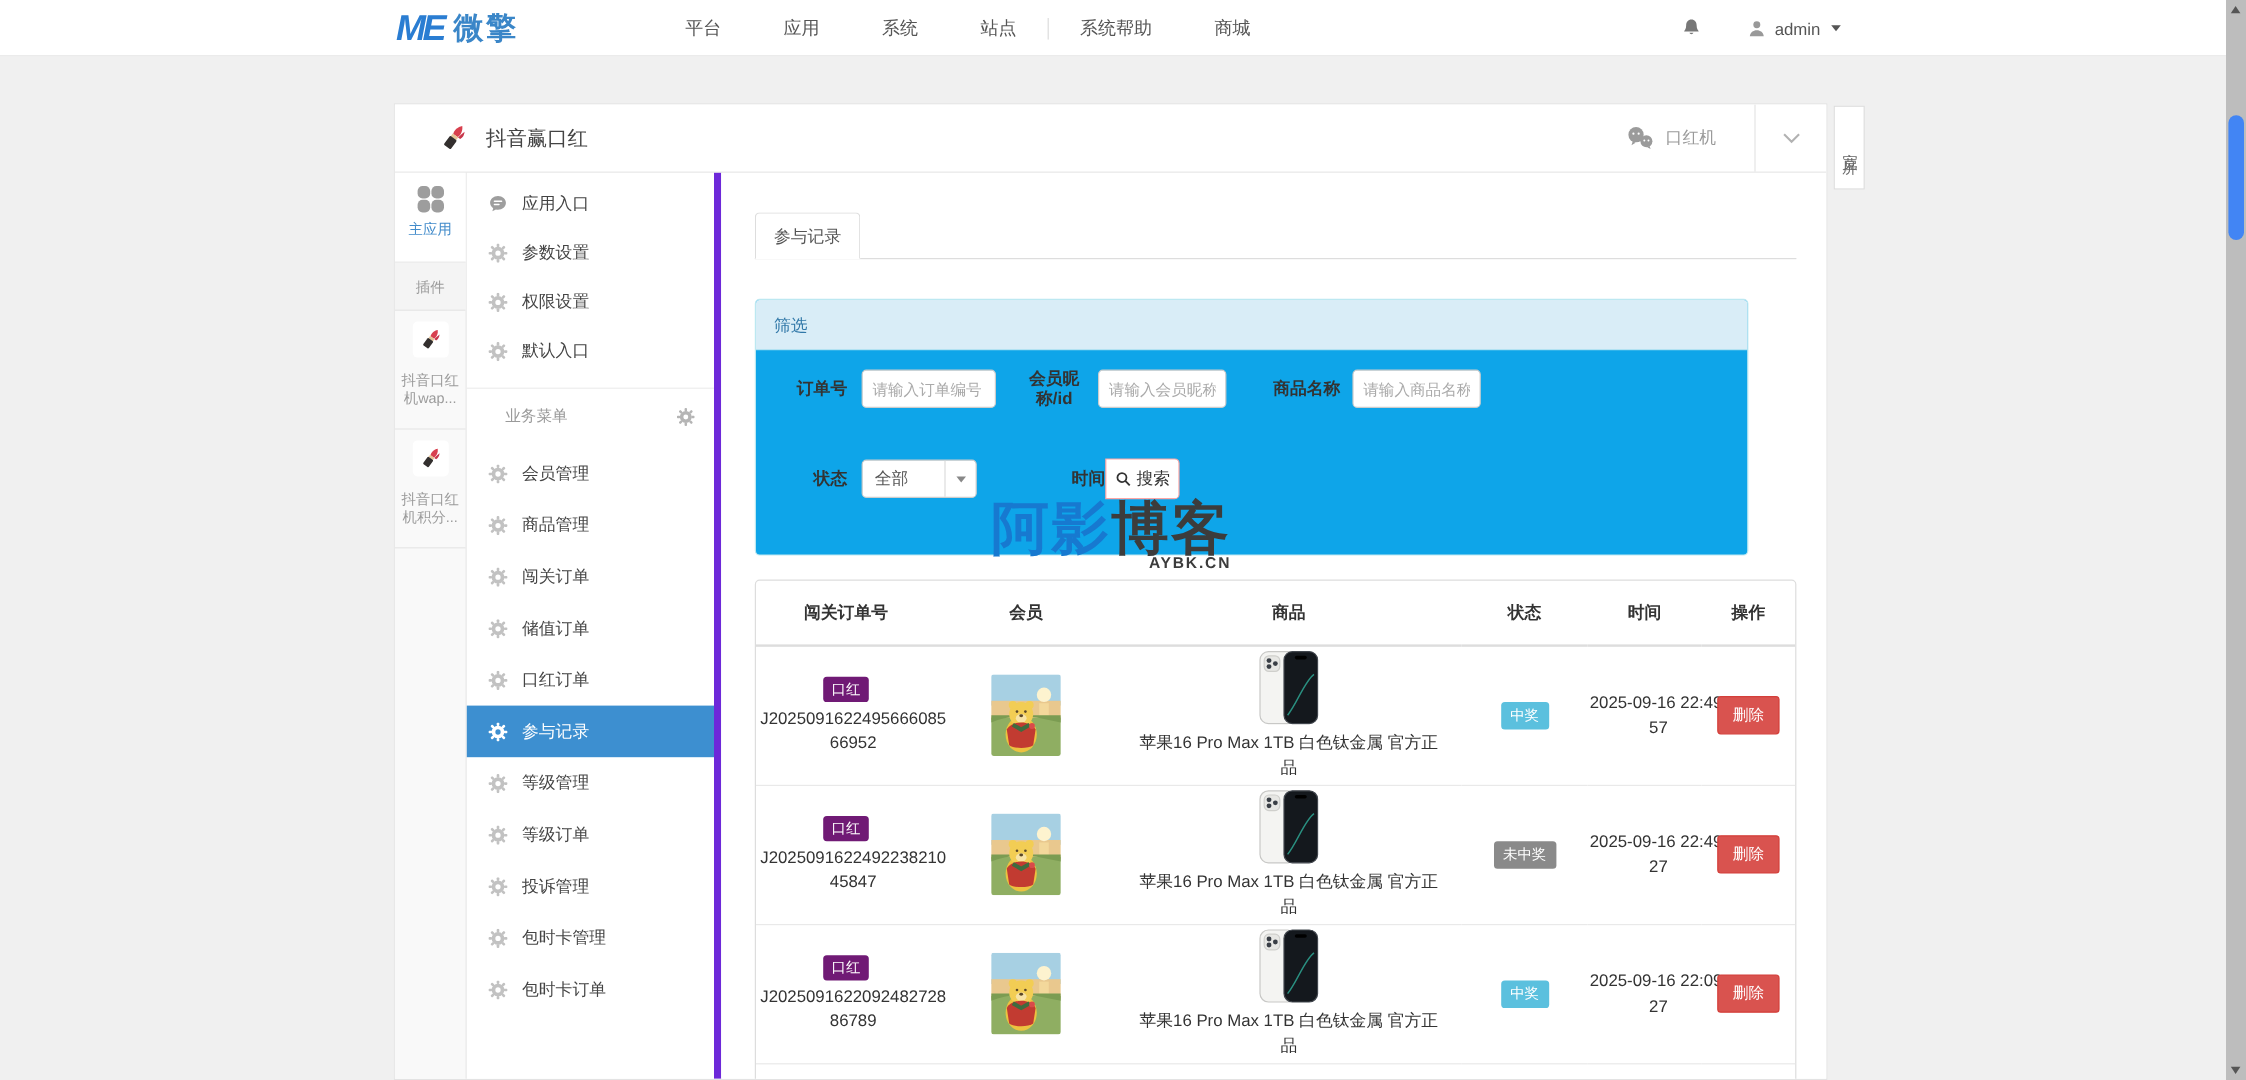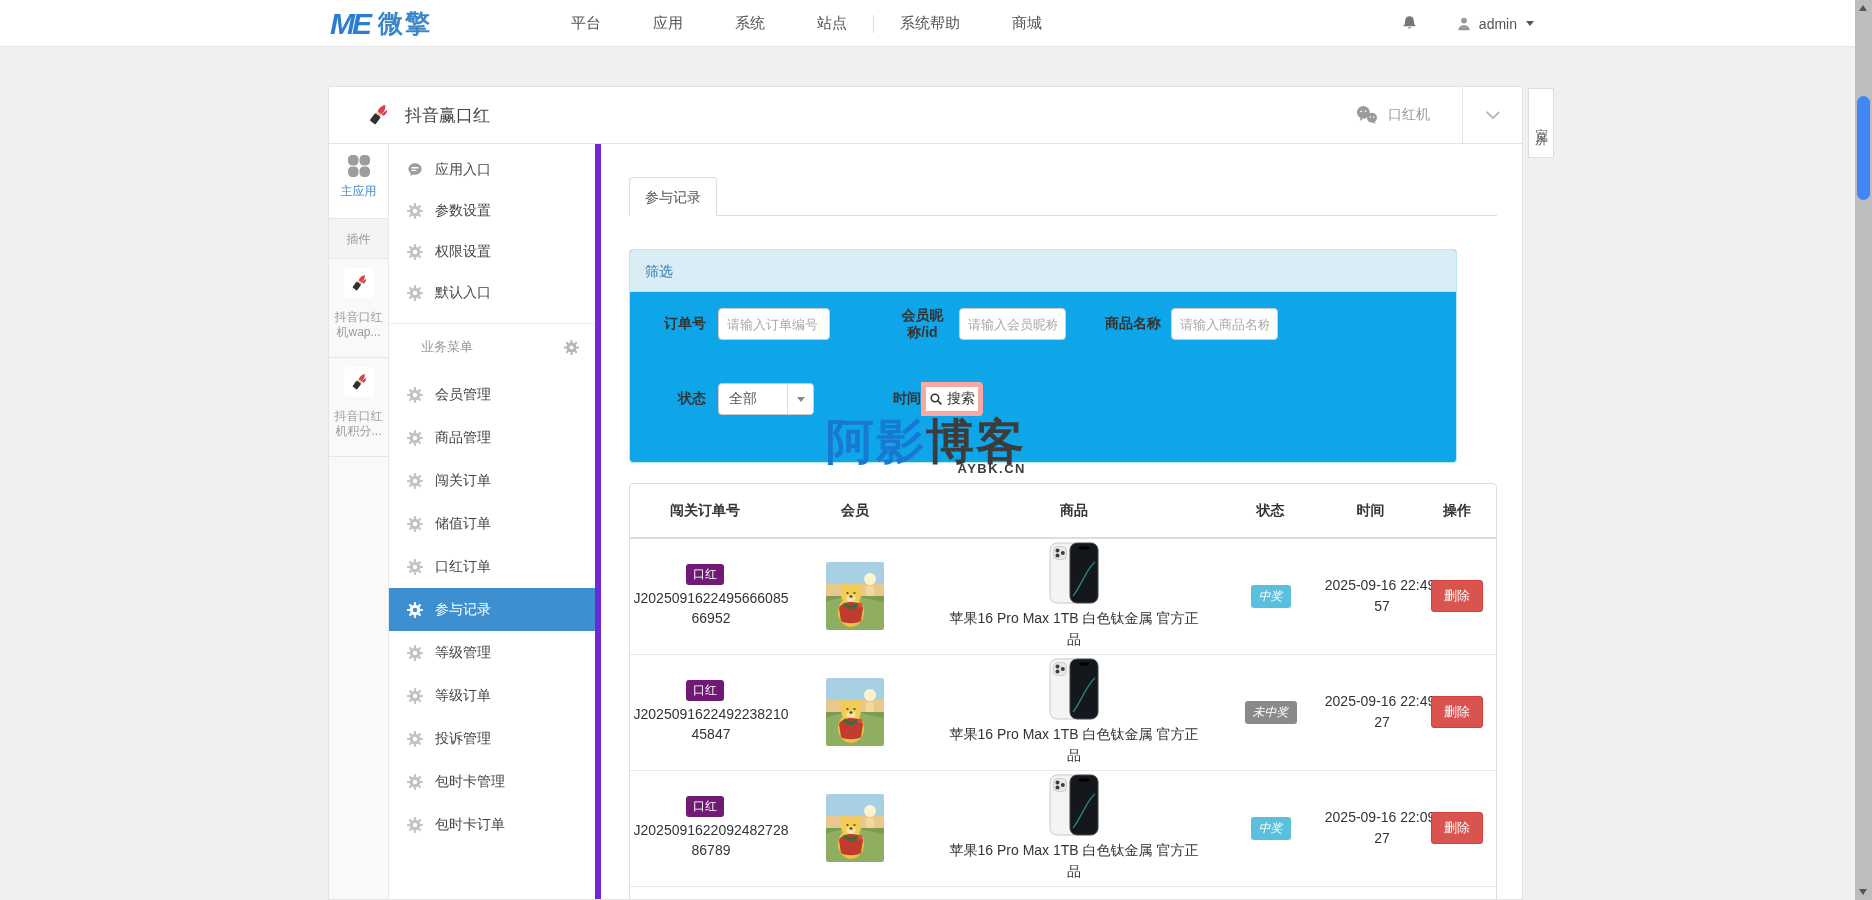--- a/index.html
+++ b/index.html
@@ -67,42 +67,42 @@
   .f-label { font-weight:bold; font-size:14px; color:#333; }
   .f-input { height:32px; border:1px solid #ccc; border-radius:4px; font-size:13px; padding:12px 8px; color:#555; outline:none; font-family:inherit; }
   .f-input::placeholder { color:#aaa; }
   .sel { width:96px; height:32px; border:1px solid #ccc; border-radius:4px; background:#fff; display:flex; align-items:center; cursor:pointer; }
   .sel-val { flex:1; padding-left:10px; font-size:14px; color:#555; }
   .sel-caret { width:26px; align-self:stretch; border-left:1px solid #ddd; display:flex; align-items:center; justify-content:center; }
   .sel-caret i { width:0; height:0; border-left:4px solid transparent; border-right:4px solid transparent; border-top:5px solid #888; }
   .date-wrap { position:relative; }
   .date-input { width:292px; height:34px; border-radius:4px 0 0 4px; border-right:none; padding-right:26px; font-size:14px; color:#333; }
   .date-cal { position:absolute; right:7px; top:9px; color:#555; pointer-events:none; }
-  .search-btn { height:34px; width:62px; border:5px solid #fca5a5; border-radius:0 4px 4px 0; background:#fff; display:flex; align-items:center; justify-content:center; gap:4px; font-size:14px; color:#333; cursor:pointer; }
+  .search-btn { height:34px; width:62px; border:1px solid #fca5a5; border-radius:0 4px 4px 0; background:#fff; display:flex; align-items:center; justify-content:center; gap:4px; font-size:14px; color:#333; cursor:pointer; }
 
   
   .watermark { position:absolute; left:826px; top:418px; z-index:30; pointer-events:none; line-height:1; }
   .wm-row { display:flex; }
   .wm-blue { font-size:48px; font-weight:900; color:#1779d0; letter-spacing:2px; }
   .wm-dark { font-size:48px; font-weight:900; color:#3c3c3c; letter-spacing:2px; }
   .wm-sub { text-align:right; font-size:13px; font-weight:bold; color:#3c3c3c; letter-spacing:1.5px; margin-top:-4px; }
 
   
   .table-panel { position:absolute; left:28px; top:339px; width:868px; border:1px solid #ddd; border-radius:4px; background:#fff; overflow:hidden; }
   table { width:866px; border-collapse:collapse; table-layout:fixed; }
   col.c1{width:150px} col.c2{width:150px} col.c3{width:288px} col.c4{width:105px} col.c5{width:95px} col.c6{width:78px}
   th { height:54px; font-size:14px; font-weight:bold; color:#333; text-align:center; border-bottom:2px solid #ddd; }
   td { height:116px; text-align:center; vertical-align:middle; font-size:14px; color:#333; }
   tr.data-row + tr.data-row td { border-top:1px solid #e9e9e9; }
   .badge-type { display:inline-block; background:#701a75; color:#fff; font-size:12px; padding:2px 7px; border-radius:3px; margin-bottom:3px; }
   .order-no { width:162px; margin:0 auto; word-break:break-all; line-height:1.45; }
   .avatar { width:58px; height:68px; display:block; margin:0 auto; border-radius:2px; }
   .phone { width:50px; height:62px; display:block; margin:0 auto 4px; }
   .prod-name { width:250px; margin:0 auto; line-height:1.5; }
-  .status-badge { display:inline-block; color:#fff; font-size:12px; padding:3px 8px; border-radius:3px;font-style:italic; }
+  .status-badge { display:inline-block; color:#fff; font-size:12px; padding:3px 8px; border-radius:3px; }
   .status-badge[data-status="win"] { background:#5bc0de; }
   .status-badge[data-status="lose"] { background:#8a8a8a; }
   .time-cell { width:118px; margin:0 auto; word-break:break-all; line-height:1.5; }
   .del-btn { background:#d9534f; border:1px solid #d43f3a; color:#fff; font-size:13px; padding:6px 12px; border-radius:3px; cursor:pointer; font-family:inherit; }
 
   
   .scrollbar { position:absolute; right:0; top:0; width:17px; height:900px; background:#bdbdbd; z-index:40; }
   .sb-up { position:absolute; top:5px; left:4px; width:0; height:0; border-left:4.5px solid transparent; border-right:4.5px solid transparent; border-bottom:6px solid #555; cursor:pointer; }
   .sb-down { position:absolute; bottom:5px; left:4px; width:0; height:0; border-left:4.5px solid transparent; border-right:4.5px solid transparent; border-top:6px solid #555; cursor:pointer; }
   .sb-thumb { position:absolute; top:96px; left:2px; width:13px; height:104px; background:#4285f4; border-radius:7px; cursor:pointer; }
@@ -389,21 +389,21 @@
     <div class="tabs">
       <div class="tab">参与记录</div>
     </div>
 
     <div class="filter-panel">
       <div class="filter-head">筛选</div>
       <div class="filter-body">
         <div class="f-row f-row1">
           <span class="f-label" style="margin-left:32px;width:44px;text-align:right;">订单号</span>
           <input class="f-input" style="width: 112px; margin-left: 12px;" placeholder="请输入订单编号">
-          <span class="f-label" style="margin-left:64px;width:57px;text-align:center;line-height:17px;">会员昵称/id</span>
+          <span class="f-label" style="margin-left:20px;width:57px;text-align:center;line-height:17px;">会员昵称/id</span>
           <input class="f-input" style="width: 107px; margin-left: 8px;" placeholder="请输入会员昵称">
           <span class="f-label" style="margin-left:35px;width:60px;text-align:right;">商品名称</span>
           <input class="f-input" style="width: 107px; margin-left: 10px;" placeholder="请输入商品名称">
         </div>
         <div class="f-row f-row2">
           <span class="f-label" style="margin-left:32px;width:44px;text-align:right;">状态</span>
           <span class="sel" style="margin-left:12px;">
             <span class="sel-val">全部</span>
             <span class="sel-caret">
                 <i></i>

